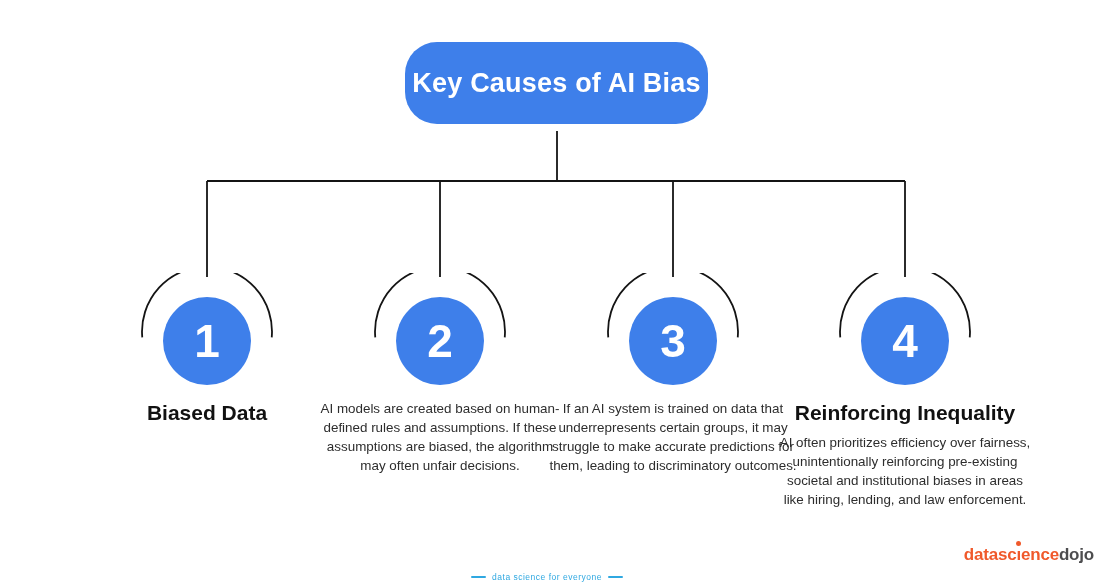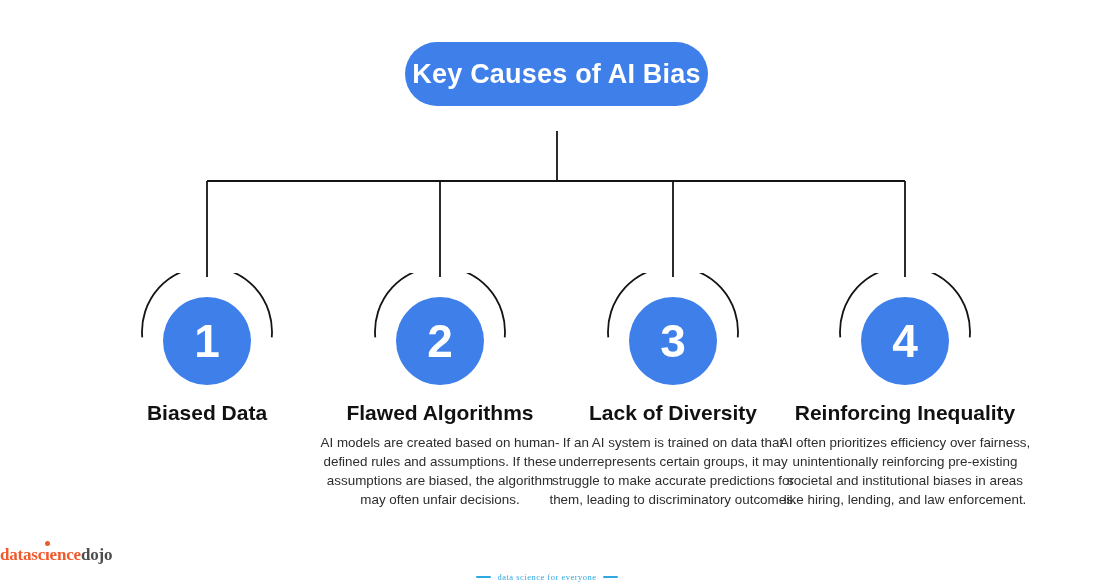--- a/index.html
+++ b/index.html
@@ -17,21 +17,21 @@
     position: absolute;
     left: 0; top: 0;
     width: 1094px; height: 588px;
     pointer-events: none;
   }
 
   
   .title-pill {
     position: absolute;
     left: 405px; top: 42px;
-    width: 303px; height: 64px;
+    width: 303px; height: 82px;
     background: #3E7FEA;
     border-radius: 32px;
     display: flex;
     align-items: center;
     justify-content: center;
   }
   .title-pill span {
     color: #ffffff;
     font-size: 27px;
     font-weight: bold;
@@ -83,23 +83,22 @@
     margin: 0;
     font-size: 13.4px;
     line-height: 1.42;
     color: #2D2D2D;
   }
 
   
   .brand {
     position: absolute;
     top: 546px; left: 0; right: 0;
-    text-align: left;
+    text-align: right;
     line-height: 1;
-    font-family: Liberation Serif, serif;
   }
   .brand-line {
     font-size: 17px;
     font-weight: bold;
     letter-spacing: -0.2px;
   }
   .brand-orange { color: #F0592B; }
   .brand-dark { color: #4D4D4F; }
   .brand-i { position: relative; color: #F0592B; }
   .i-dot {
@@ -163,34 +162,32 @@
 
   <section class="cause-col col-2">
     <div class="arc-wrap">
       <svg width="140" height="126" viewBox="0 0 140 126">
         <path d="M 5.25 64.3 A 65 65 0 1 1 134.75 64.3" fill="none" stroke="#141414" stroke-width="1.8"></path>
       </svg>
       <div class="num-circle">
         <span>2</span>
       </div>
     </div>
-    <h3 class="cause-title">Flawed Algorithms</h3>
     <p class="cause-desc">AI models are created based on human-defined rules and assumptions. If these assumptions are biased, the algorithm may often unfair decisions.</p>
   </section>
 
   <section class="cause-col col-3">
     <div class="arc-wrap">
       <svg width="140" height="126" viewBox="0 0 140 126">
         <path d="M 5.25 64.3 A 65 65 0 1 1 134.75 64.3" fill="none" stroke="#141414" stroke-width="1.8"></path>
       </svg>
       <div class="num-circle">
         <span>3</span>
       </div>
     </div>
-    <h3 class="cause-title">Lack of Diversity</h3>
     <p class="cause-desc">If an AI system is trained on data that underrepresents certain groups, it may struggle to make accurate predictions for them, leading to discriminatory outcomes.</p>
   </section>
 
   <section class="cause-col col-4">
     <div class="arc-wrap">
       <svg width="140" height="126" viewBox="0 0 140 126">
         <path d="M 5.25 64.3 A 65 65 0 1 1 134.75 64.3" fill="none" stroke="#141414" stroke-width="1.8"></path>
       </svg>
       <div class="num-circle">
         <span>4</span>

